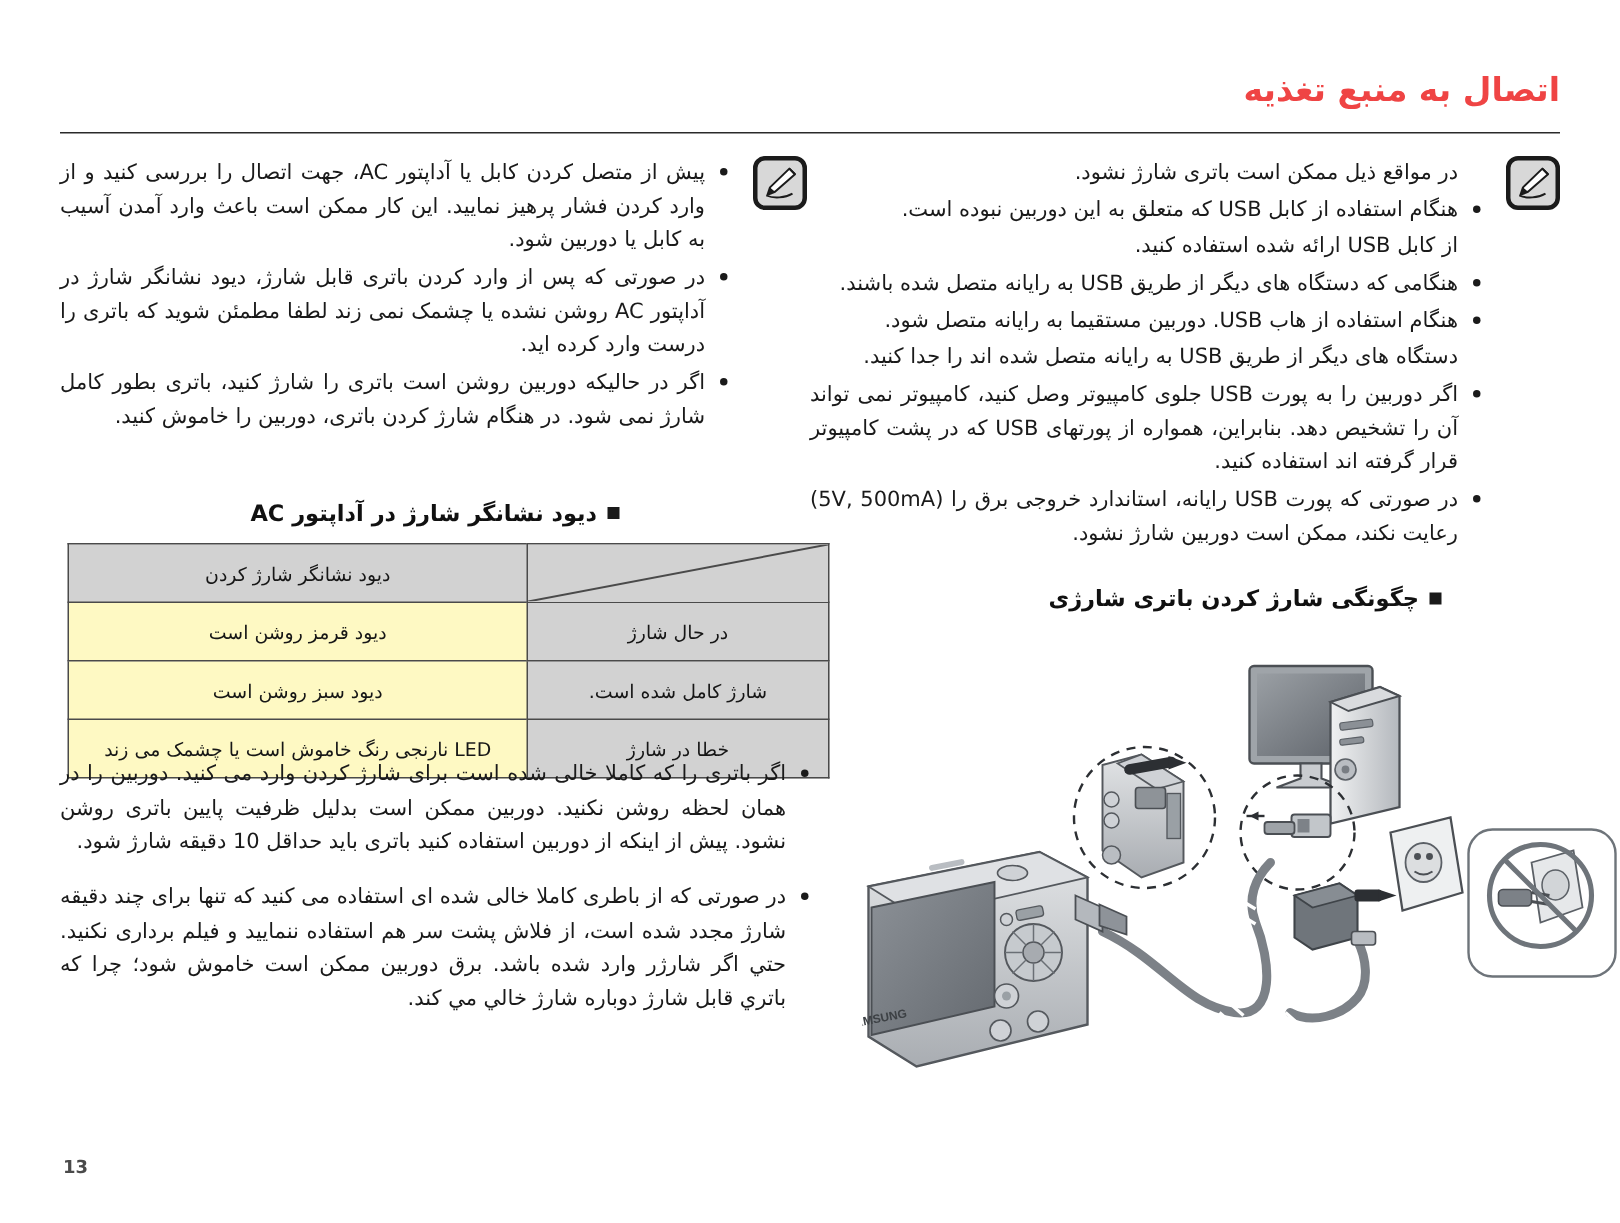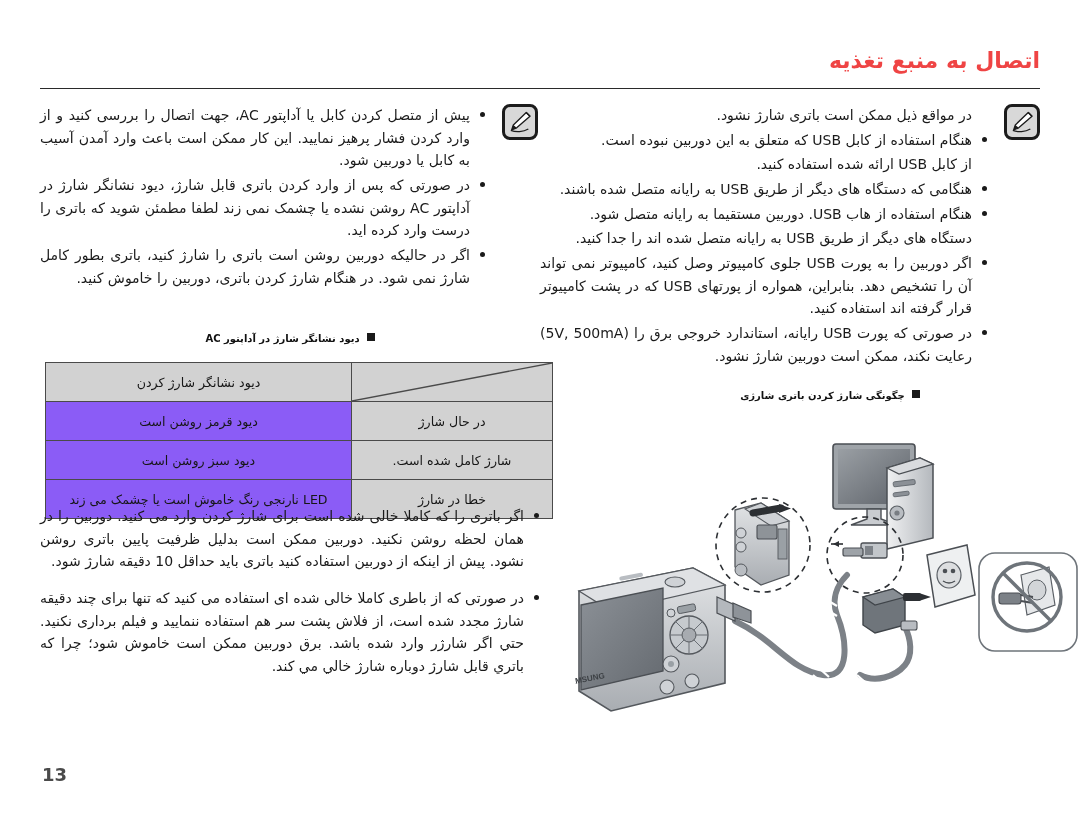--- a/index.html
+++ b/index.html
@@ -76,21 +76,21 @@
     top:8px; right:1px;
     width:5px;height:5px;
     border-radius:50%;
     background:#1a1a1a;
   }
   .bullets > li.nobullet{ padding-right:16px; }
   .bullets > li.nobullet::before{ display:none; }
 
   
   .sec-head{
-    font-size:10px;
+    font-size:15px;
     font-weight:bold;
     direction:rtl;
     text-align:center;
     color:#111;
     position:relative;
   }
   .sec-head .sq{
     display:inline-block;
     width:8px;height:8px;
     background:#1a1a1a;
@@ -115,21 +115,21 @@
   .led-table td{
     border:1px solid #4a4a4a;
     height:34px;
     font-size:12.6px;
     text-align:center;
     vertical-align:middle;
     padding:2px 6px;
     color:#161616;
   }
   .led-table .c-state{ width:200px; background:#d2d2d2; }
-  .led-table .c-desc { width:293px; background:#8b5cf6; }
+  .led-table .c-desc { width:293px; background:#fef9c3; }
   .led-table tr.hdr .c-desc{ background:#d2d2d2; }
   .led-table .diag{
     position:relative;
     padding:0;
     overflow:hidden;
   }
   .led-table .diag svg{position:absolute;inset:0;width:100%;height:100%;}
 
   
   .bottom-notes{
@@ -149,21 +149,21 @@
     position:absolute;
     left:575px; top:425px;
     width:505px; height:340px;
   }
   .figure svg{display:block;width:100%;height:100%;}
 
   
   .page-num{
     position:absolute;
     left:42px; bottom:30px;
-    font-size:18px;
+    font-size:12px;
     font-weight:bold;
     color:#4a4a4a;
     direction:ltr;
   }
 </style>
 </head>
 <body>
 
 <div class="page">
 

